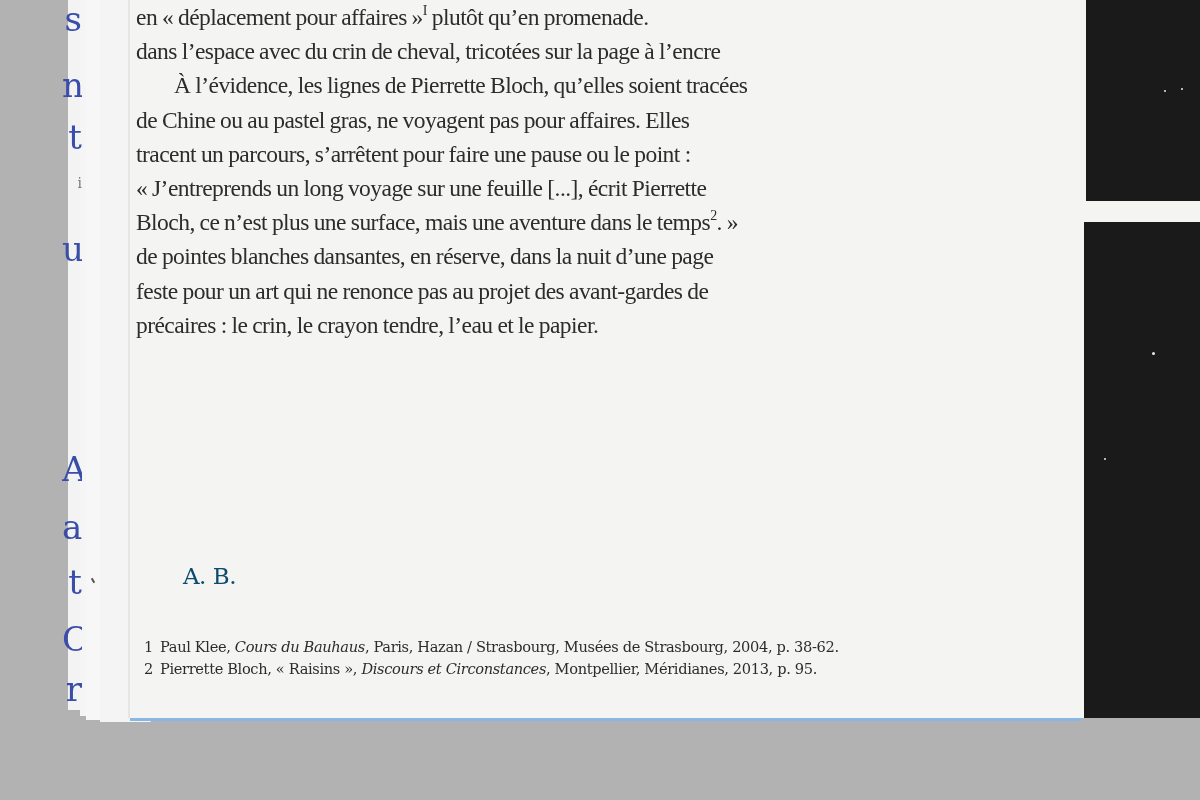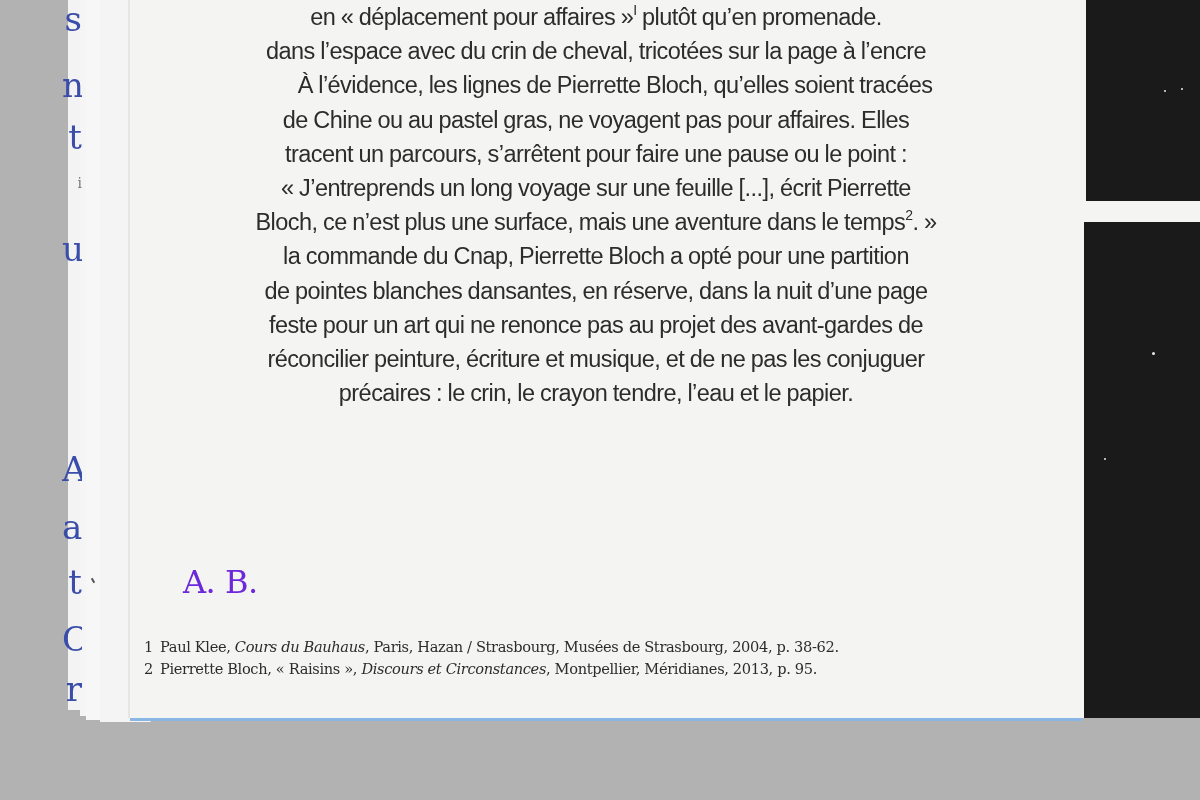--- a/index.html
+++ b/index.html
@@ -56,43 +56,42 @@
     .page-shadow {
       position: absolute;
       left: 128px;
       top: 0;
       width: 2px;
       height: 718px;
       background: #e6e6e6;
     }
     .body-text {
       position: absolute;
-      left: 16px;
+      left: 6px;
       top: 0px;
       width: 900px;
       color: #2c2c2c;
-      font-family: Liberation Sans, sans-serif;
+      font-family: Liberation Serif, serif;
       font-size: 23.5px;
       line-height: 34.2px;
       letter-spacing: -0.55px;
       word-spacing: -0.5px;
-      text-align: center;
     }
     .body-text .line {
       display: block;
       white-space: nowrap;
     }
     .indent { padding-left: 38px; }
     .sup { font-size: 14px; vertical-align: 10px; line-height: 0; }
     .signature {
       position: absolute;
       left: 53px;
       top: 563px;
-      color: #6d28d9;
-      font-size: 32px;
+      color: #0c4a6e;
+      font-size: 23px;
       letter-spacing: -0.5px;
     }
     .notes {
       position: absolute;
       left: 14px;
       top: 636px;
       color: #2c2c2c;
       font-size: 14.6px;
       line-height: 22px;
       letter-spacing: -0.35px;
@@ -157,24 +156,22 @@
 <div class="page-shadow"></div>
 <div class="page">
   <div class="body-text" id="body-text">
       <span class="line"><span>en « déplacement pour affaires »</span><span class="sup">I</span><span> plutôt qu’en promenade.</span></span>
       <span class="line"><span>dans l’espace avec du crin de cheval, tricotées sur la page à l’encre</span></span>
       <span class="line indent"><span>À l’évidence, les lignes de Pierrette Bloch, qu’elles soient tracées</span></span>
       <span class="line"><span>de Chine ou au pastel gras, ne voyagent pas pour affaires. Elles</span></span>
       <span class="line"><span>tracent un parcours, s’arrêtent pour faire une pause ou le point :</span></span>
       <span class="line"><span>« J’entreprends un long voyage sur une feuille [...], écrit Pierrette</span></span>
       <span class="line"><span>Bloch, ce n’est plus une surface, mais une aventure dans le temps</span><span class="sup">2</span><span>. »</span></span>
-      <span class="line"><span>la commande du Cnap, Pierrette Bloch a opté pour une partition</span></span>
       <span class="line"><span>de pointes blanches dansantes, en réserve, dans la nuit d’une page</span></span>
       <span class="line"><span>feste pour un art qui ne renonce pas au projet des avant-gardes de</span></span>
-      <span class="line"><span>réconcilier peinture, écriture et musique, et de ne pas les conjuguer</span></span>
       <span class="line"><span>précaires : le crin, le crayon tendre, l’eau et le papier.</span></span>
     </div>
   <div class="signature">A. B.</div>
   <div class="notes" id="notes">
       <span class="note"><span class="num">1</span><span>Paul Klee, </span><i>Cours du Bauhaus</i><span>, Paris, Hazan / Strasbourg, Musées de Strasbourg, 2004, p. 38-62.</span></span>
       <span class="note"><span class="num">2</span><span>Pierrette Bloch, « Raisins », </span><i>Discours et Circonstances</i><span>, Montpellier, Méridianes, 2013, p. 95.</span></span>
     </div>
 </div>
 
 <div class="art">

